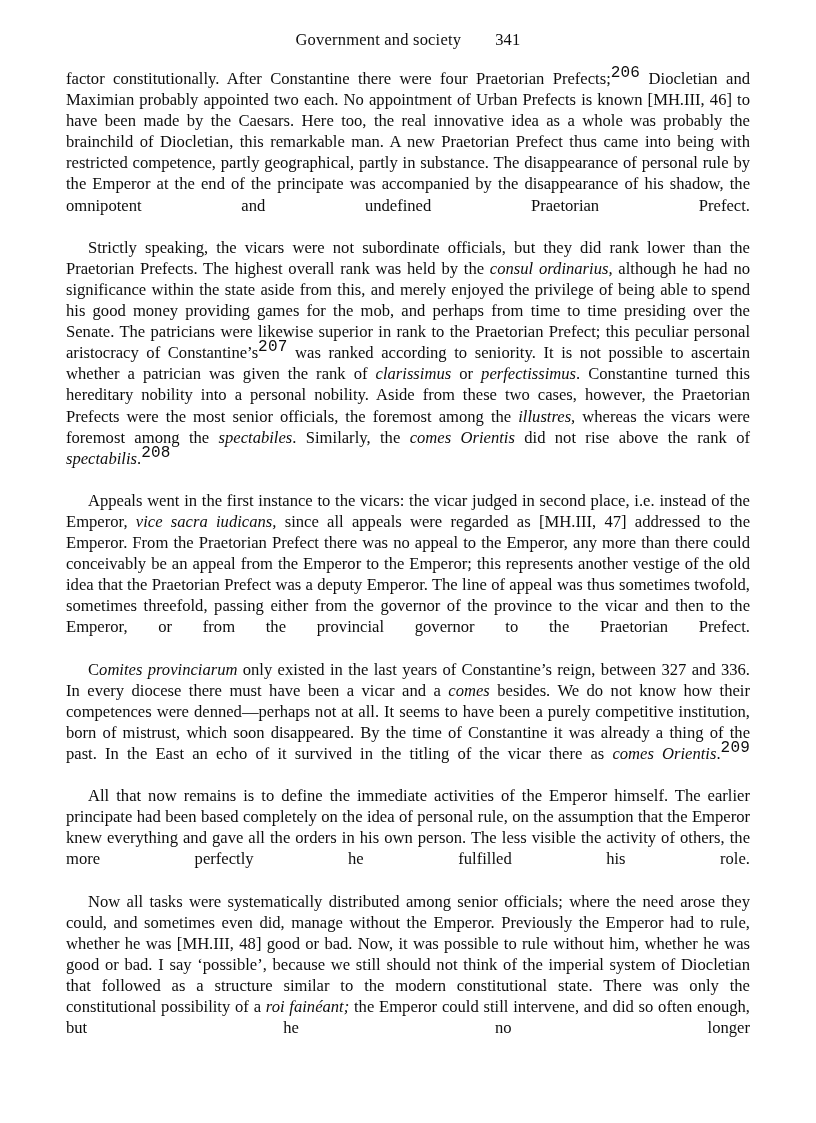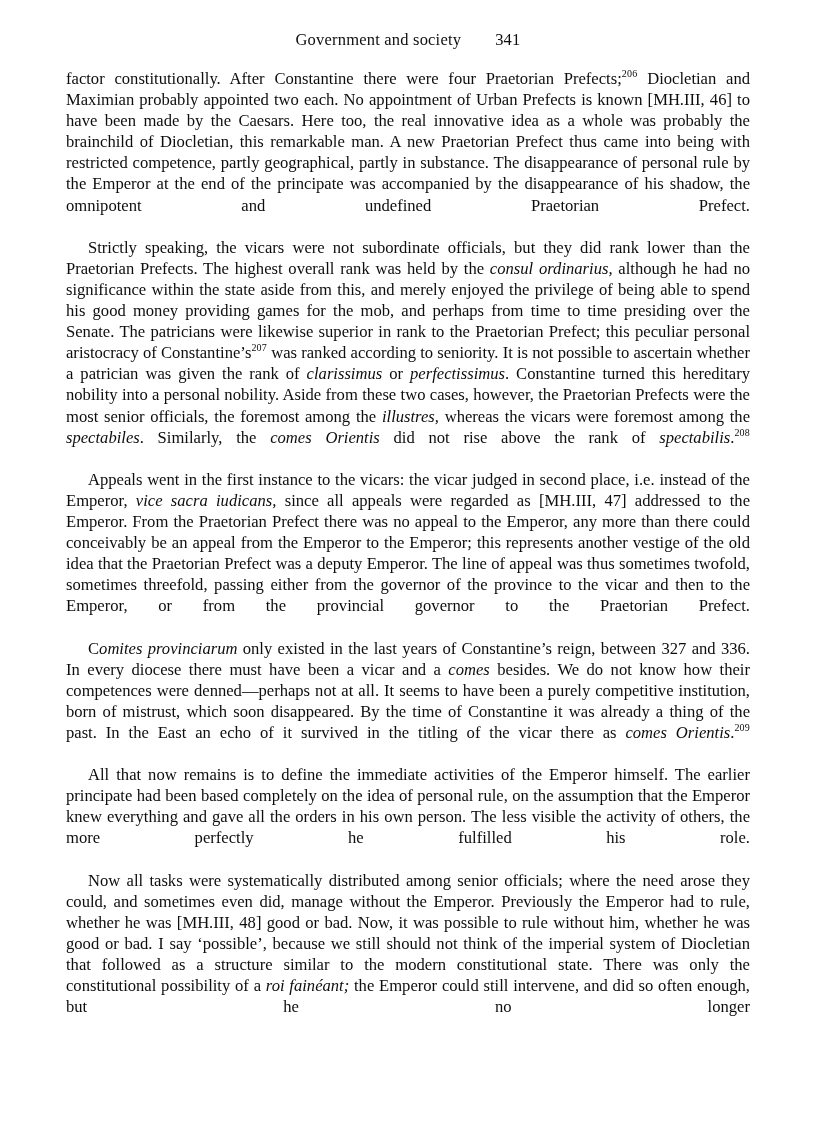--- a/index.html
+++ b/index.html
@@ -57,24 +57,25 @@
   }
   
   p.para::after {
     content: "";
     display: inline-block;
     width: 100%;
   }
   i, em {
   }
   sup.fn {
-    font-size: 10px;
+    font-size: 16px;
     vertical-align: super;
     line-height: 0;
     letter-spacing: 0.2px;
+    font-family: Liberation Mono, monospace;
   }
 </style>
 </head>
 <body>
 
 <div class="page">
 
   <div class="running-head">
     <span class="head-title">Government and society</span><span class="head-folio">341</span>
   </div>

